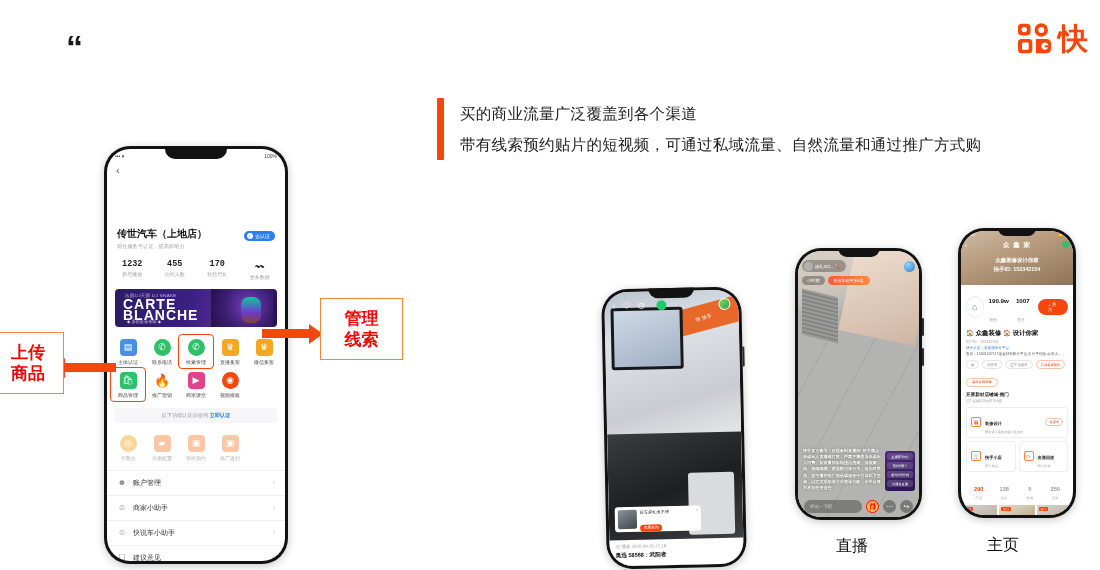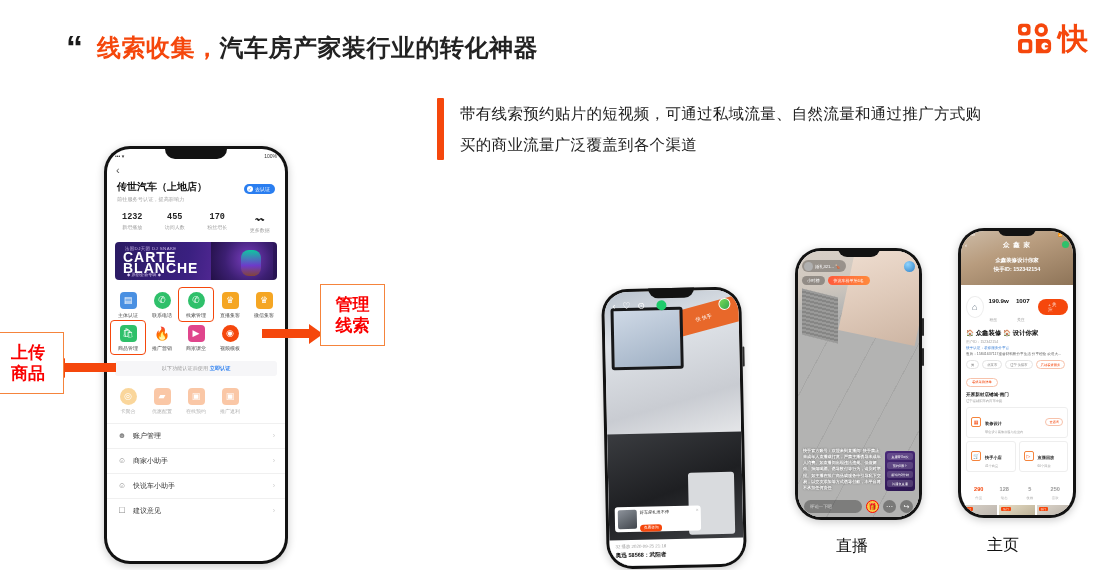--- a/index.html
+++ b/index.html
@@ -46,21 +46,21 @@
   .notch { position: absolute; left: 50%; transform: translateX(-50%); top: 0;
            background: #121212; border-radius: 0 0 10px 10px; z-index: 9; }
   .side-btn { position: absolute; right: -2px; width: 2px; background: #2a2a2a; border-radius: 2px; }
 
   
   #phone1 { left: 104px; top: 146px; width: 184px; height: 418px; }
   #phone1 .notch { width: 62px; height: 13px; }
   .p1-status { height: 14px; display: flex; align-items: center; justify-content: space-between;
                padding: 0 8px; font-size: 5px; color: #333; }
   .p1-back { padding: 2px 9px 0; font-size: 11px; color: #555; line-height: 1; }
-  .p1-head { padding: 5px 10px 2px; display: flex; align-items: flex-start; }
+  .p1-head { padding: 5px 10px 2px; display: flex; align-items: flex-start; margin-top: 47px; }
   .p1-shopname { font-size: 10px; font-weight: bold; color: #111; line-height: 1.25; }
   .p1-sub { font-size: 5.2px; color: #a3a3a3; margin-top: 2px; }
   .p1-badge { margin-left: auto; margin-top: 3px; background: #2a7ef0; color: #fff;
               font-size: 5px; border-radius: 8px; padding: 2px 5px 2px 3px;
               display: flex; align-items: center; gap: 2px; white-space: nowrap; }
   .p1-badge .tick { width: 6px; height: 6px; border-radius: 50%; background: #fff; color: #2a7ef0;
                     font-size: 4.5px; display: flex; align-items: center; justify-content: center; }
   .p1-stats { display: flex; padding: 7px 4px 8px; font-family: Liberation Mono, monospace; }
   .p1-stat { flex: 1; text-align: center; }
   .p1-stat .v { font-size: 8.5px; font-weight: bold; color: #222; }
@@ -91,21 +91,21 @@
   .p1-list { margin-top: 4px; }
   .p1-li { display: flex; align-items: center; gap: 6px; padding: 7px 10px;
            border-top: .5px solid #f0f0f0; font-size: 7px; color: #333; }
   .p1-li .chev { margin-left: auto; color: #ccc; font-size: 7px; }
   .p1-li .li-ico { font-size: 8px; color: #8a8a8a; width: 10px; text-align: center; }
 
   
   .callout { position: absolute; border: 1.6px solid #f5843c; background: #fff;
              color: #fa0000; font-weight: bold; font-size: 17px; line-height: 21px;
              text-align: center; display: flex; align-items: center; justify-content: center; }
-  #callout-right { left: 320px; top: 284px; width: 65px; height: 62px; text-align: center; }
+  #callout-right { left: 320px; top: 298px; width: 83px; height: 62px; text-align: center; }
   #callout-left  { left: -8px; top: 332px; width: 72px; height: 62px; }
   .arrow { position: absolute; height: 9px; background: #f5470c; }
   .arrow::after { content: ""; position: absolute; top: -5.5px; width: 0; height: 0;
                   border-top: 10px solid transparent; border-bottom: 10px solid transparent; }
   #arrow-right { left: 262px; top: 329px; width: 48px; }
   #arrow-right::after { right: -13px; border-left: 14px solid #f5470c; }
   #arrow-left { left: 64px; top: 363px; width: 52px; }
   #arrow-left::after { left: -13px; border-right: 14px solid #f5470c; }
 
   
@@ -242,44 +242,41 @@
   .caption { position: absolute; font-size: 16px; color: #111; }
   #cap-live { left: 836px; top: 536px; }
   #cap-home { left: 987px; top: 535px; }
 </style>
 </head>
 <body>
 
 <div class="slide">
 
   <div class="quote-mark">“</div>
-  <div class="title">
-    <span class="hl">线索收集，</span><span>汽车房产家装行业的转化神器</span>
-  </div>
 
   <div class="logo">
     <svg class="logo-mark" viewBox="0 0 44 38">
       <rect x="3" y="2" width="14" height="13" rx="4" fill="#f5470c"></rect>
       <circle cx="10" cy="8.5" r="3" fill="#fff"></circle>
       <circle cx="29" cy="9" r="7.5" fill="#f5470c"></circle>
       <circle cx="29" cy="9" r="3.3" fill="#fff"></circle>
       <rect x="3" y="19" width="16" height="16" rx="4" fill="#f5470c"></rect>
       <rect x="7.5" y="23" width="7.5" height="8" rx="1.5" fill="#fff"></rect>
       <path d="M23 19h12a5 5 0 0 1 5 5v6a5 5 0 0 1-5 5H23z" fill="#f5470c"></path>
       <path d="M35 23.5a4 4 0 1 0 0 7 4 4 0 0 0 0-7z" fill="#fff"></path>
       <rect x="33" y="26" width="6" height="2.4" fill="#f5470c"></rect>
     </svg>
     <span class="logo-text">快</span>
   </div>
 
   <div class="para-wrap">
     <div class="para-bar"></div>
     <div class="para-lines">
+      <div>买的商业流量广泛覆盖到各个渠道</div>
       <div>带有线索预约贴片的短视频，可通过私域流量、自然流量和通过推广方式购</div>
-      <div>买的商业流量广泛覆盖到各个渠道</div>
     </div>
   </div>
 
   <div class="phone" id="phone1">
     <div class="notch"></div>
     <div class="screen">
       <div class="p1-status">
         <span>••• ▾</span>
         <span>100%</span>
       </div>

